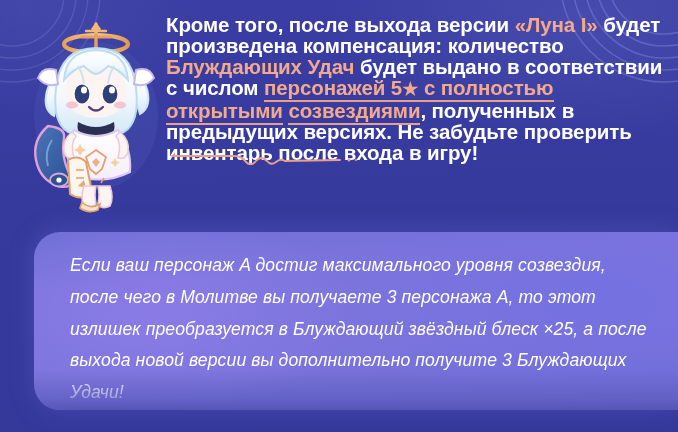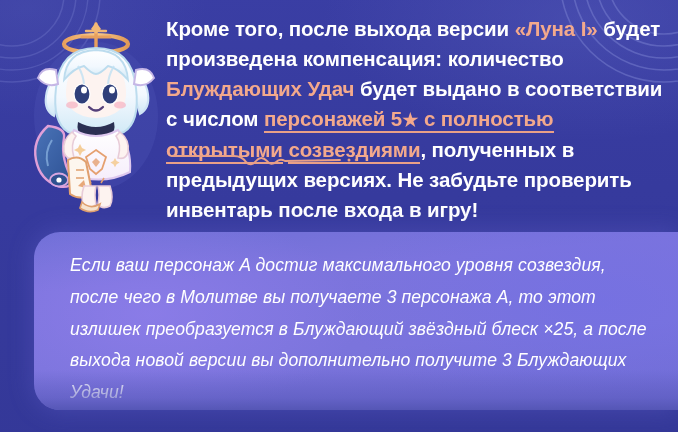--- a/index.html
+++ b/index.html
@@ -44,21 +44,21 @@
   }
 
   
   #headline-block {
     position: absolute;
     left: 166px;
     top: 14px;
     width: 500px;
     font-size: 20.5px;
     font-weight: bold;
-    line-height: 30px;
+    line-height: 21px;
     color: #ffffff;
     letter-spacing: -0.1px;
     text-rendering: optimizeLegibility;
   }
   #headline-block .hl {
     color: #f3a98c;
   }
   #headline-block .u {
     color: #f3a98c;
     border-bottom: 2px solid #e9a087;

